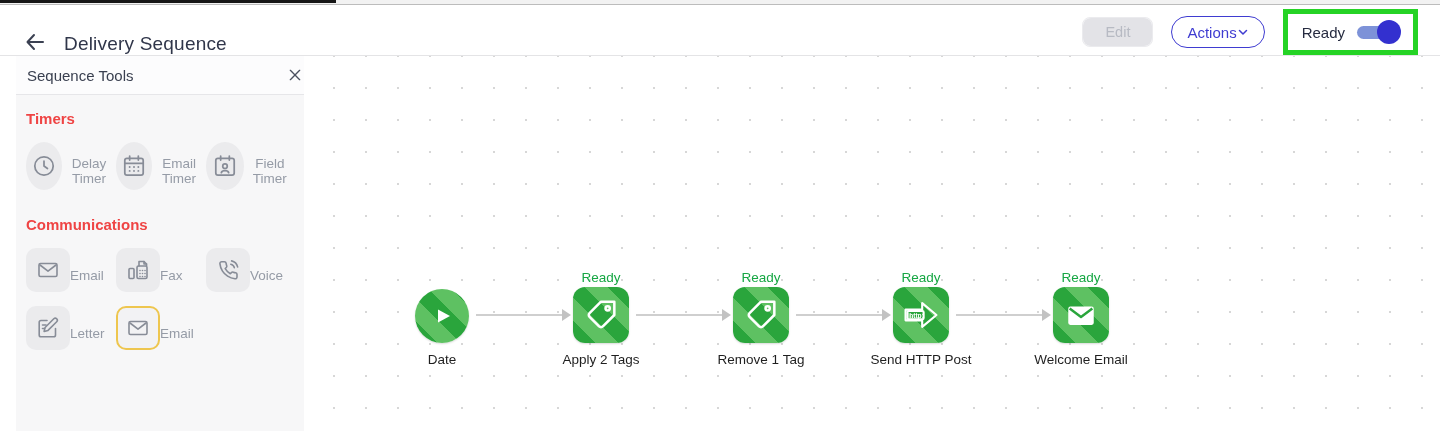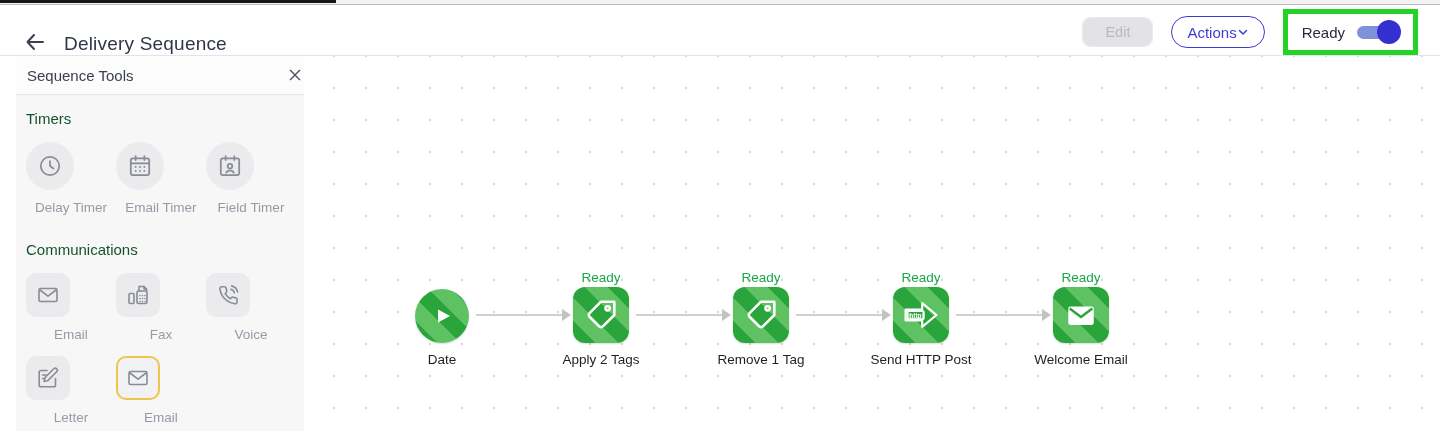--- a/index.html
+++ b/index.html
@@ -33,23 +33,23 @@
   .toggle { position:relative; width:44px; height:24px; cursor:pointer; }
   .toggle-track { position:absolute; left:0; top:6px; width:36px; height:13px; border-radius:7px; background:#7d92d8; }
   .toggle-knob { position:absolute; right:0; top:0; width:24px; height:24px; border-radius:50%; background:#3330cf; }
 
   
   .sidebar { position:absolute; top:56px; left:16px; width:304px; bottom:0; background:#f7f7f8; border-right:1px solid #dfdfe2; }
   .panel-header { height:39px; background:#fcfcfd; border-bottom:1px solid #e6e6e9;
                   display:flex; align-items:center; padding:0 14px 0 11px; }
   .panel-title { font-size:15px; color:#3a4050; }
   .panel-close { margin-left:auto; width:20px; height:20px; display:flex; align-items:center; justify-content:center; cursor:pointer; }
-  .section-heading { font-size:15px; font-weight:normal; color:#14532d; margin:15px 0 15px 10px; }
+  .section-heading { font-size:15px; font-weight:bold; color:#ef4444; margin:15px 0 15px 10px; }
   .palette-row { display:flex; margin-left:10px; }
-  .palette-item { width:90px; display:flex; flex-direction:column; cursor:pointer; }
+  .palette-item { width:90px; display:flex; flex-direction:row; align-items:center; cursor:pointer; }
   .tile-circle { width:48px; height:48px; border-radius:50%; background:#ebebed; display:flex; align-items:center; justify-content:center; }
   .tile-square { width:44px; height:44px; border-radius:10px; background:#ebebed; display:flex; align-items:center; justify-content:center; }
   .tile-square.selected { border:2px solid #eec64f; background:#f2f2f4; }
   .palette-label { margin-top:10px; font-size:13.5px; color:#959ba6; text-align:center; }
   .comm-row { margin-top:14px; }
   .scroll-thumb { position:absolute; right:5px; top:44px; bottom:4px; width:7px; border-radius:4px; background:#bdbdc1; }
 
   
   .canvas { position:absolute; top:56px; left:304px; right:0; bottom:0; background:#fff;
             background-image:radial-gradient(#d7d7d7 1.1px, transparent 1.3px);

